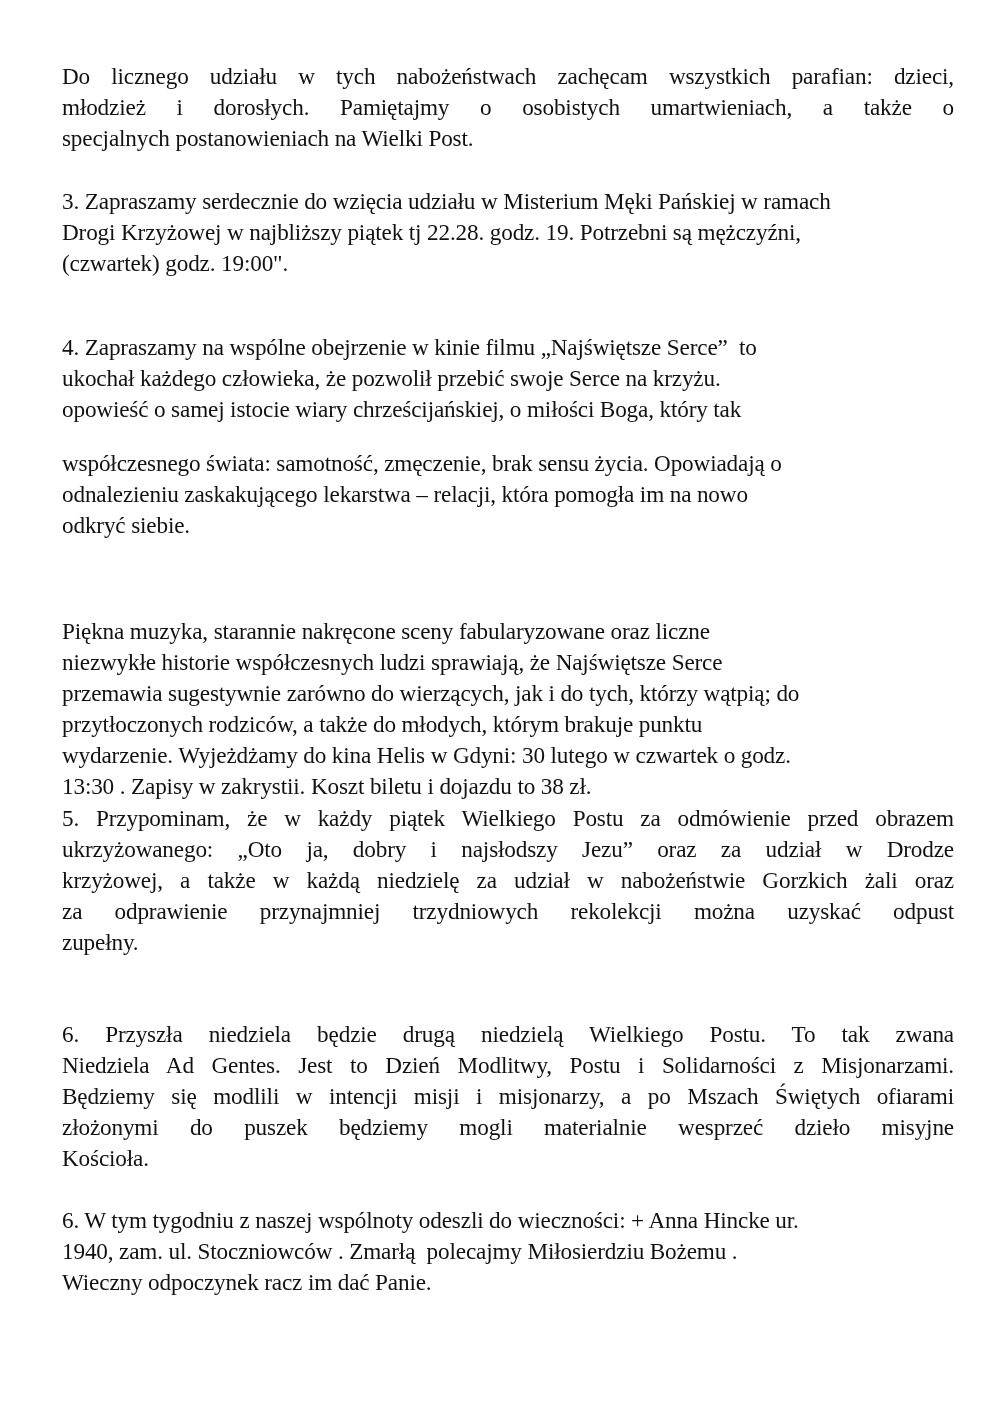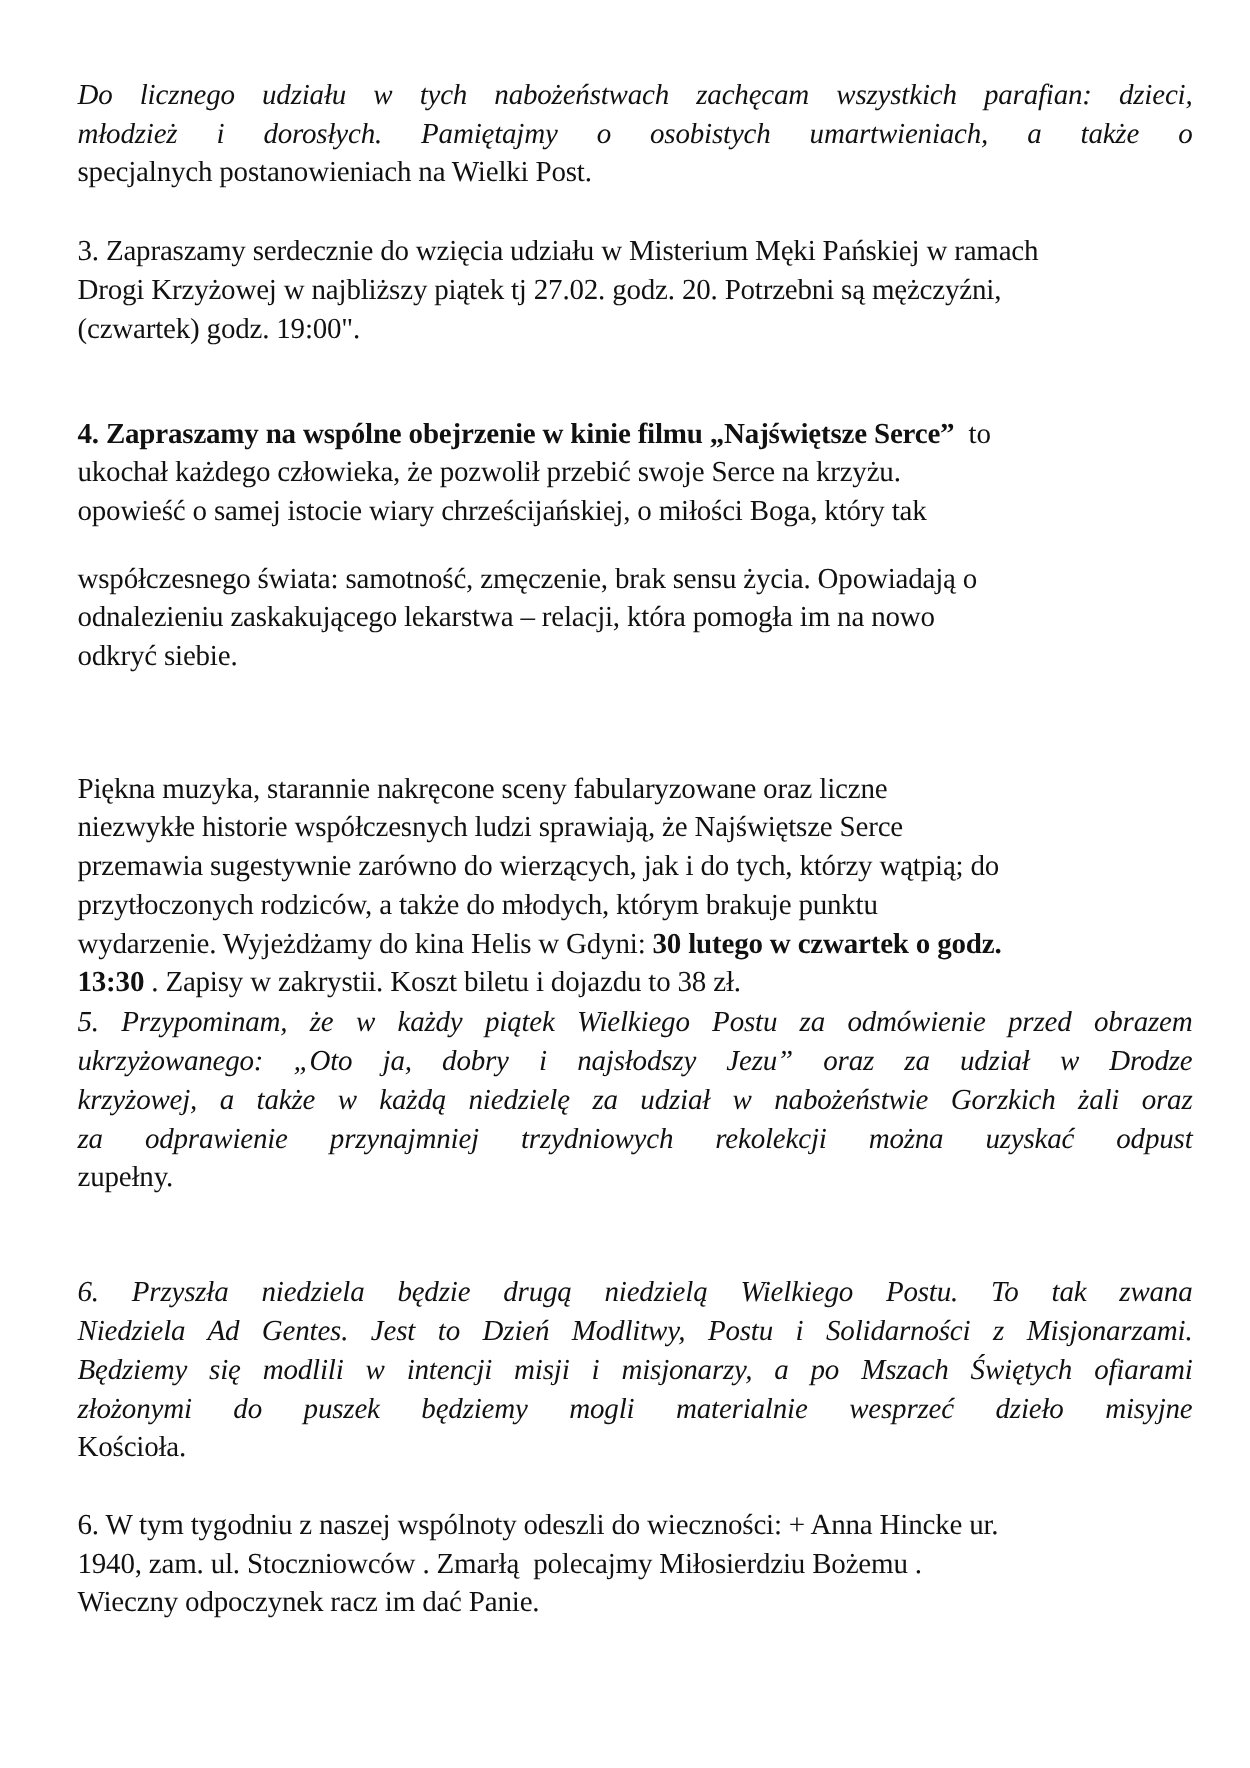--- a/index.html
+++ b/index.html
@@ -7,37 +7,37 @@
   .page {
     position: absolute; left: 0; top: 0; width: 1000px; height: 1414px; background: #fff;
     font-family: "Liberation Serif", "DejaVu Serif", serif;
     color: #111111;
   }
   .para { position: absolute; left: 62px; width: 892px; }
   .line {
     display: block; height: 31px; line-height: 31px; font-size: 23.2px;
     white-space: nowrap; letter-spacing: -0.15px;
   }
-  .line.j { text-align: justify; text-align-last: justify; white-space: normal; font-style: italic; }
-  b { font-weight: bold; }
+  .line.j { text-align: justify; text-align-last: justify; white-space: normal; }
+  b { font-weight: normal; }
 </style>
 </head>
 <body>
 
 <div class="page">
 
   <div class="para" style="top:61px">
     <span class="line j">Do licznego udziału w tych nabożeństwach zachęcam wszystkich parafian: dzieci,</span>
     <span class="line j">młodzież  i dorosłych.  Pamiętajmy  o osobistych  umartwieniach,  a  także  o</span>
     <span class="line">specjalnych postanowieniach na Wielki Post.</span>
   </div>
 
   <div class="para" style="top:186px">
     <span class="line">3. Zapraszamy serdecznie do wzięcia udziału w Misterium Męki Pańskiej w ramach</span>
-    <span class="line">Drogi Krzyżowej w najbliższy piątek tj 27.02. godz. 20. Potrzebni są mężczyźni,</span>
+    <span class="line">Drogi Krzyżowej w najbliższy piątek tj 22.28. godz. 19. Potrzebni są mężczyźni,</span>
     <span class="line">(czwartek) godz. 19:00".</span>
   </div>
 
   <div class="para" style="top:332px">
     <span class="line"><b>4. Zapraszamy na wspólne obejrzenie w kinie filmu „Najświętsze Serce”</b><span style="white-space:pre">  to</span></span>
     <span class="line">ukochał każdego człowieka, że pozwolił przebić swoje Serce na krzyżu.</span>
     <span class="line">opowieść o samej istocie wiary chrześcijańskiej, o miłości Boga, który tak</span>
   </div>
 
   <div class="para" style="top:448px">

